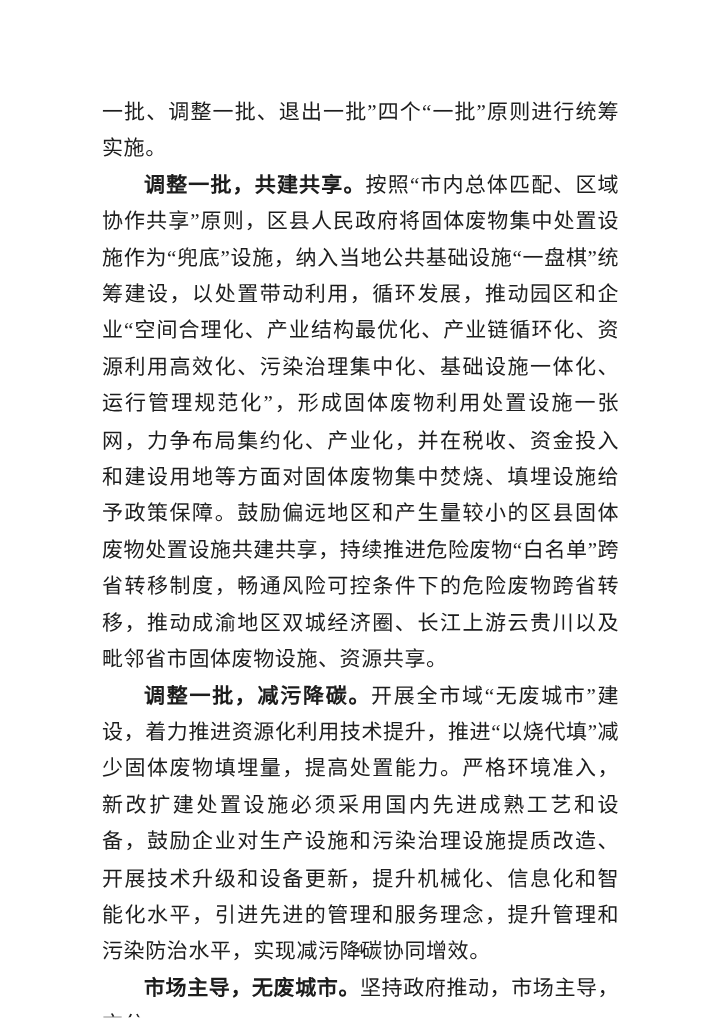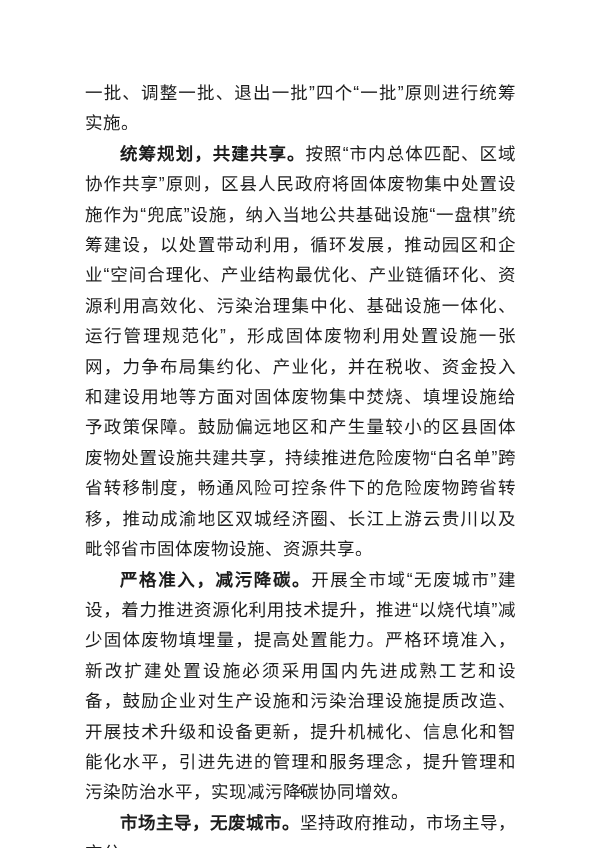--- a/index.html
+++ b/index.html
@@ -6,21 +6,21 @@
     margin: 0;
     padding: 0;
     background: #ffffff;
   }
   .page {
     position: relative;
     width: 600px;
     height: 848px;
     background: #ffffff;
     overflow: hidden;
-    font-family: Liberation Sans, sans-serif;
+    font-family: Liberation Serif, serif;
     color: #1d1d1d;
   }
   .body-text {
     position: absolute;
     left: 85px;
     top: 78px;
     width: 431px;
     font-size: 17.5px;
     line-height: 30.4px;
     letter-spacing: 0.5px;
@@ -48,18 +48,18 @@
     line-height: 16px;
     color: #2a2a2a;
   }
 </style>
 </head>
 <body>
 
 <div class="page">
   <div class="body-text">
     <p class="para"><span class="lead"></span><span>一批、调整一批、退出一批”四个“一批”原则进行统筹实施。</span></p>
-    <p class="para indent"><span class="lead">统筹规划，共建共享。</span><span>按照“市内总体匹配、区域协作共享”原则，区县人民政府将固体废物集中处置设施作为“兜底”设施，纳入当地公共基础设施“一盘棋”统筹建设，以处置带动利用，循环发展，推动园区和企业“空间合理化、产业结构最优化、产业链循环化、资源利用高效化、污染治理集中化、基础设施一体化、运行管理规范化”，形成固体废物利用处置设施一张网，力争布局集约化、产业化，并在税收、资金投入和建设用地等方面对固体废物集中焚烧、填埋设施给予政策保障。鼓励偏远地区和产生量较小的区县固体废物处置设施共建共享，持续推进危险废物“白名单”跨省转移制度，畅通风险可控条件下的危险废物跨省转移，推动成渝地区双城经济圈、长江上游云贵川以及毗邻省市固体废物设施、资源共享。</span></p>
-    <p class="para indent"><span class="lead">严格准入，减污降碳。</span><span>开展全市域“无废城市”建设，着力推进资源化利用技术提升，推进“以烧代填”减少固体废物填埋量，提高处置能力。严格环境准入，新改扩建处置设施必须采用国内先进成熟工艺和设备，鼓励企业对生产设施和污染治理设施提质改造、开展技术升级和设备更新，提升机械化、信息化和智能化水平，引进先进的管理和服务理念，提升管理和污染防治水平，实现减污降碳协同增效。</span></p>
+    <p class="para indent"><span class="lead">调整一批，共建共享。</span><span>按照“市内总体匹配、区域协作共享”原则，区县人民政府将固体废物集中处置设施作为“兜底”设施，纳入当地公共基础设施“一盘棋”统筹建设，以处置带动利用，循环发展，推动园区和企业“空间合理化、产业结构最优化、产业链循环化、资源利用高效化、污染治理集中化、基础设施一体化、运行管理规范化”，形成固体废物利用处置设施一张网，力争布局集约化、产业化，并在税收、资金投入和建设用地等方面对固体废物集中焚烧、填埋设施给予政策保障。鼓励偏远地区和产生量较小的区县固体废物处置设施共建共享，持续推进危险废物“白名单”跨省转移制度，畅通风险可控条件下的危险废物跨省转移，推动成渝地区双城经济圈、长江上游云贵川以及毗邻省市固体废物设施、资源共享。</span></p>
+    <p class="para indent"><span class="lead">调整一批，减污降碳。</span><span>开展全市域“无废城市”建设，着力推进资源化利用技术提升，推进“以烧代填”减少固体废物填埋量，提高处置能力。严格环境准入，新改扩建处置设施必须采用国内先进成熟工艺和设备，鼓励企业对生产设施和污染治理设施提质改造、开展技术升级和设备更新，提升机械化、信息化和智能化水平，引进先进的管理和服务理念，提升管理和污染防治水平，实现减污降碳协同增效。</span></p>
     <p class="para indent"><span class="lead">市场主导，无废城市。</span><span>坚持政府推动，市场主导，充分</span></p>
   </div>
   <div class="page-number">4</div>
 </div>
 
 </body></html>

